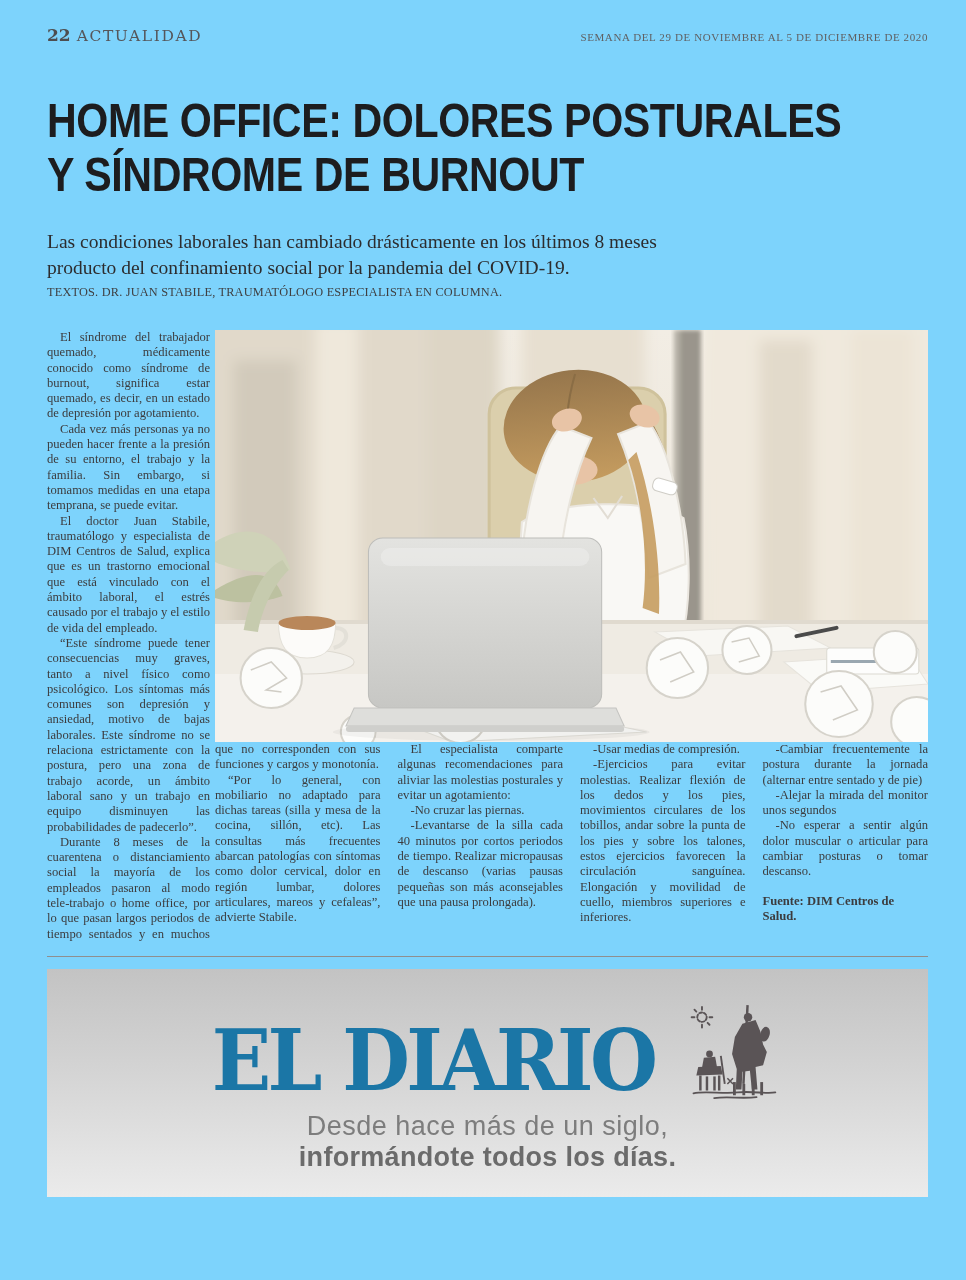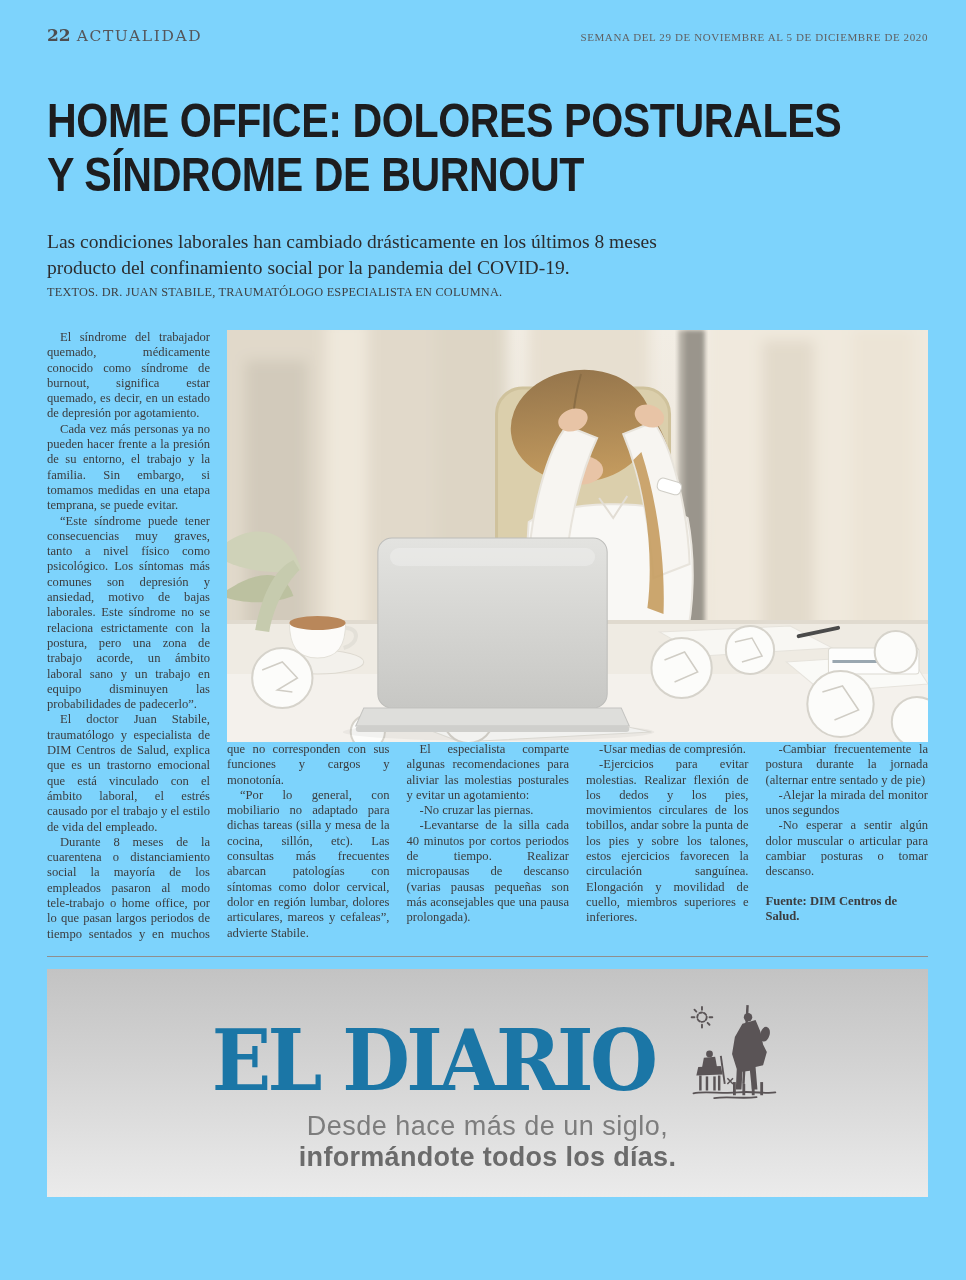--- a/index.html
+++ b/index.html
@@ -20,21 +20,21 @@
   .hl {
     display:block; font-family:"Liberation Sans", sans-serif; font-weight:700;
     font-size:49px; line-height:54px; letter-spacing:-0.5px; white-space:nowrap;
     transform:scaleX(0.84); transform-origin:0 50%;
   }
 
   .lede { margin:28px 0 0 0; font-size:19.5px; line-height:26px; color:#2c2c2e; width:660px; }
   .byline { margin:4px 0 0 0; font-size:12.3px; color:#3f3f41; letter-spacing:0.2px; }
 
   
-  .article { margin-top:30px; display:flex; gap:17px; height:612px; overflow:hidden; }
+  .article { margin-top:30px; display:flex; gap:5px; height:612px; overflow:hidden; }
   .col-first { width:163px; flex:none; }
   .right-wrap { flex:1; min-width:0; display:flex; flex-direction:column; }
   .photo { height:412px; flex:none; background:#efe9df; overflow:hidden; }
   .photo svg { display:block; width:100%; height:100%; }
   .cols4 { display:flex; gap:17px; flex:1; min-height:0; }
   .cols4 .colcell { flex:1; min-width:0; }
 
   .col p, .colcell p {
     margin:0; font-size:12.6px; line-height:15.3px; text-align:justify;
     color:#3c3c3e; text-indent:13px;
@@ -76,22 +76,22 @@
     <span class="hl">Y SÍNDROME DE BURNOUT</span>
   </h1>
 
   <p class="lede">Las condiciones laborales han cambiado drásticamente en los últimos 8 meses producto del confinamiento social por la pandemia del COVID-19.</p>
   <p class="byline">TEXTOS. DR. JUAN STABILE, TRAUMATÓLOGO ESPECIALISTA EN COLUMNA.</p>
 
   <div class="article">
     <div class="col col-first">
         <p>El síndrome del trabajador quemado, médicamente conocido como síndrome de burnout, significa estar quemado, es decir, en un estado de depresión por agotamiento.</p>
         <p>Cada vez más personas ya no pueden hacer frente a la presión de su entorno, el trabajo y la familia. Sin embargo, si tomamos medidas en una etapa temprana, se puede evitar.</p>
+        <p>El doctor Juan Stabile, traumatólogo y especialista de DIM Centros de Salud, explica que es un trastorno emocional que está vinculado con el ámbito laboral, el estrés causado por el trabajo y el estilo de vida del empleado.</p>
         <p>“Este síndrome puede tener consecuencias muy graves, tanto a nivel físico como psicológico. Los síntomas más comunes son depresión y ansiedad, motivo de bajas laborales. Este síndrome no se relaciona estrictamente con la postura, pero una zona de trabajo acorde, un ámbito laboral sano y un trabajo en equipo disminuyen las probabilidades de padecerlo”.</p>
-        <p>El doctor Juan Stabile, traumatólogo y especialista de DIM Centros de Salud, explica que es un trastorno emocional que está vinculado con el ámbito laboral, el estrés causado por el trabajo y el estilo de vida del empleado.</p>
         <p>Durante 8 meses de la cuarentena o distanciamiento social la mayoría de los empleados pasaron al modo tele-trabajo o home office, por lo que pasan largos periodos de tiempo sentados y en muchos casos en posiciones inadecuadas para el cuerpo, no tienen equilibrio entre la vida laboral y personal, asumen tareas</p>
       </div>
 
     <div class="right-wrap">
 
       <div class="photo">
         <svg viewBox="0 0 697 412" preserveAspectRatio="none">
           <defs>
             <linearGradient id="bgG" x1="0" y1="0" x2="0" y2="1">
               <stop offset="0" stop-color="#f2ede4"></stop>

